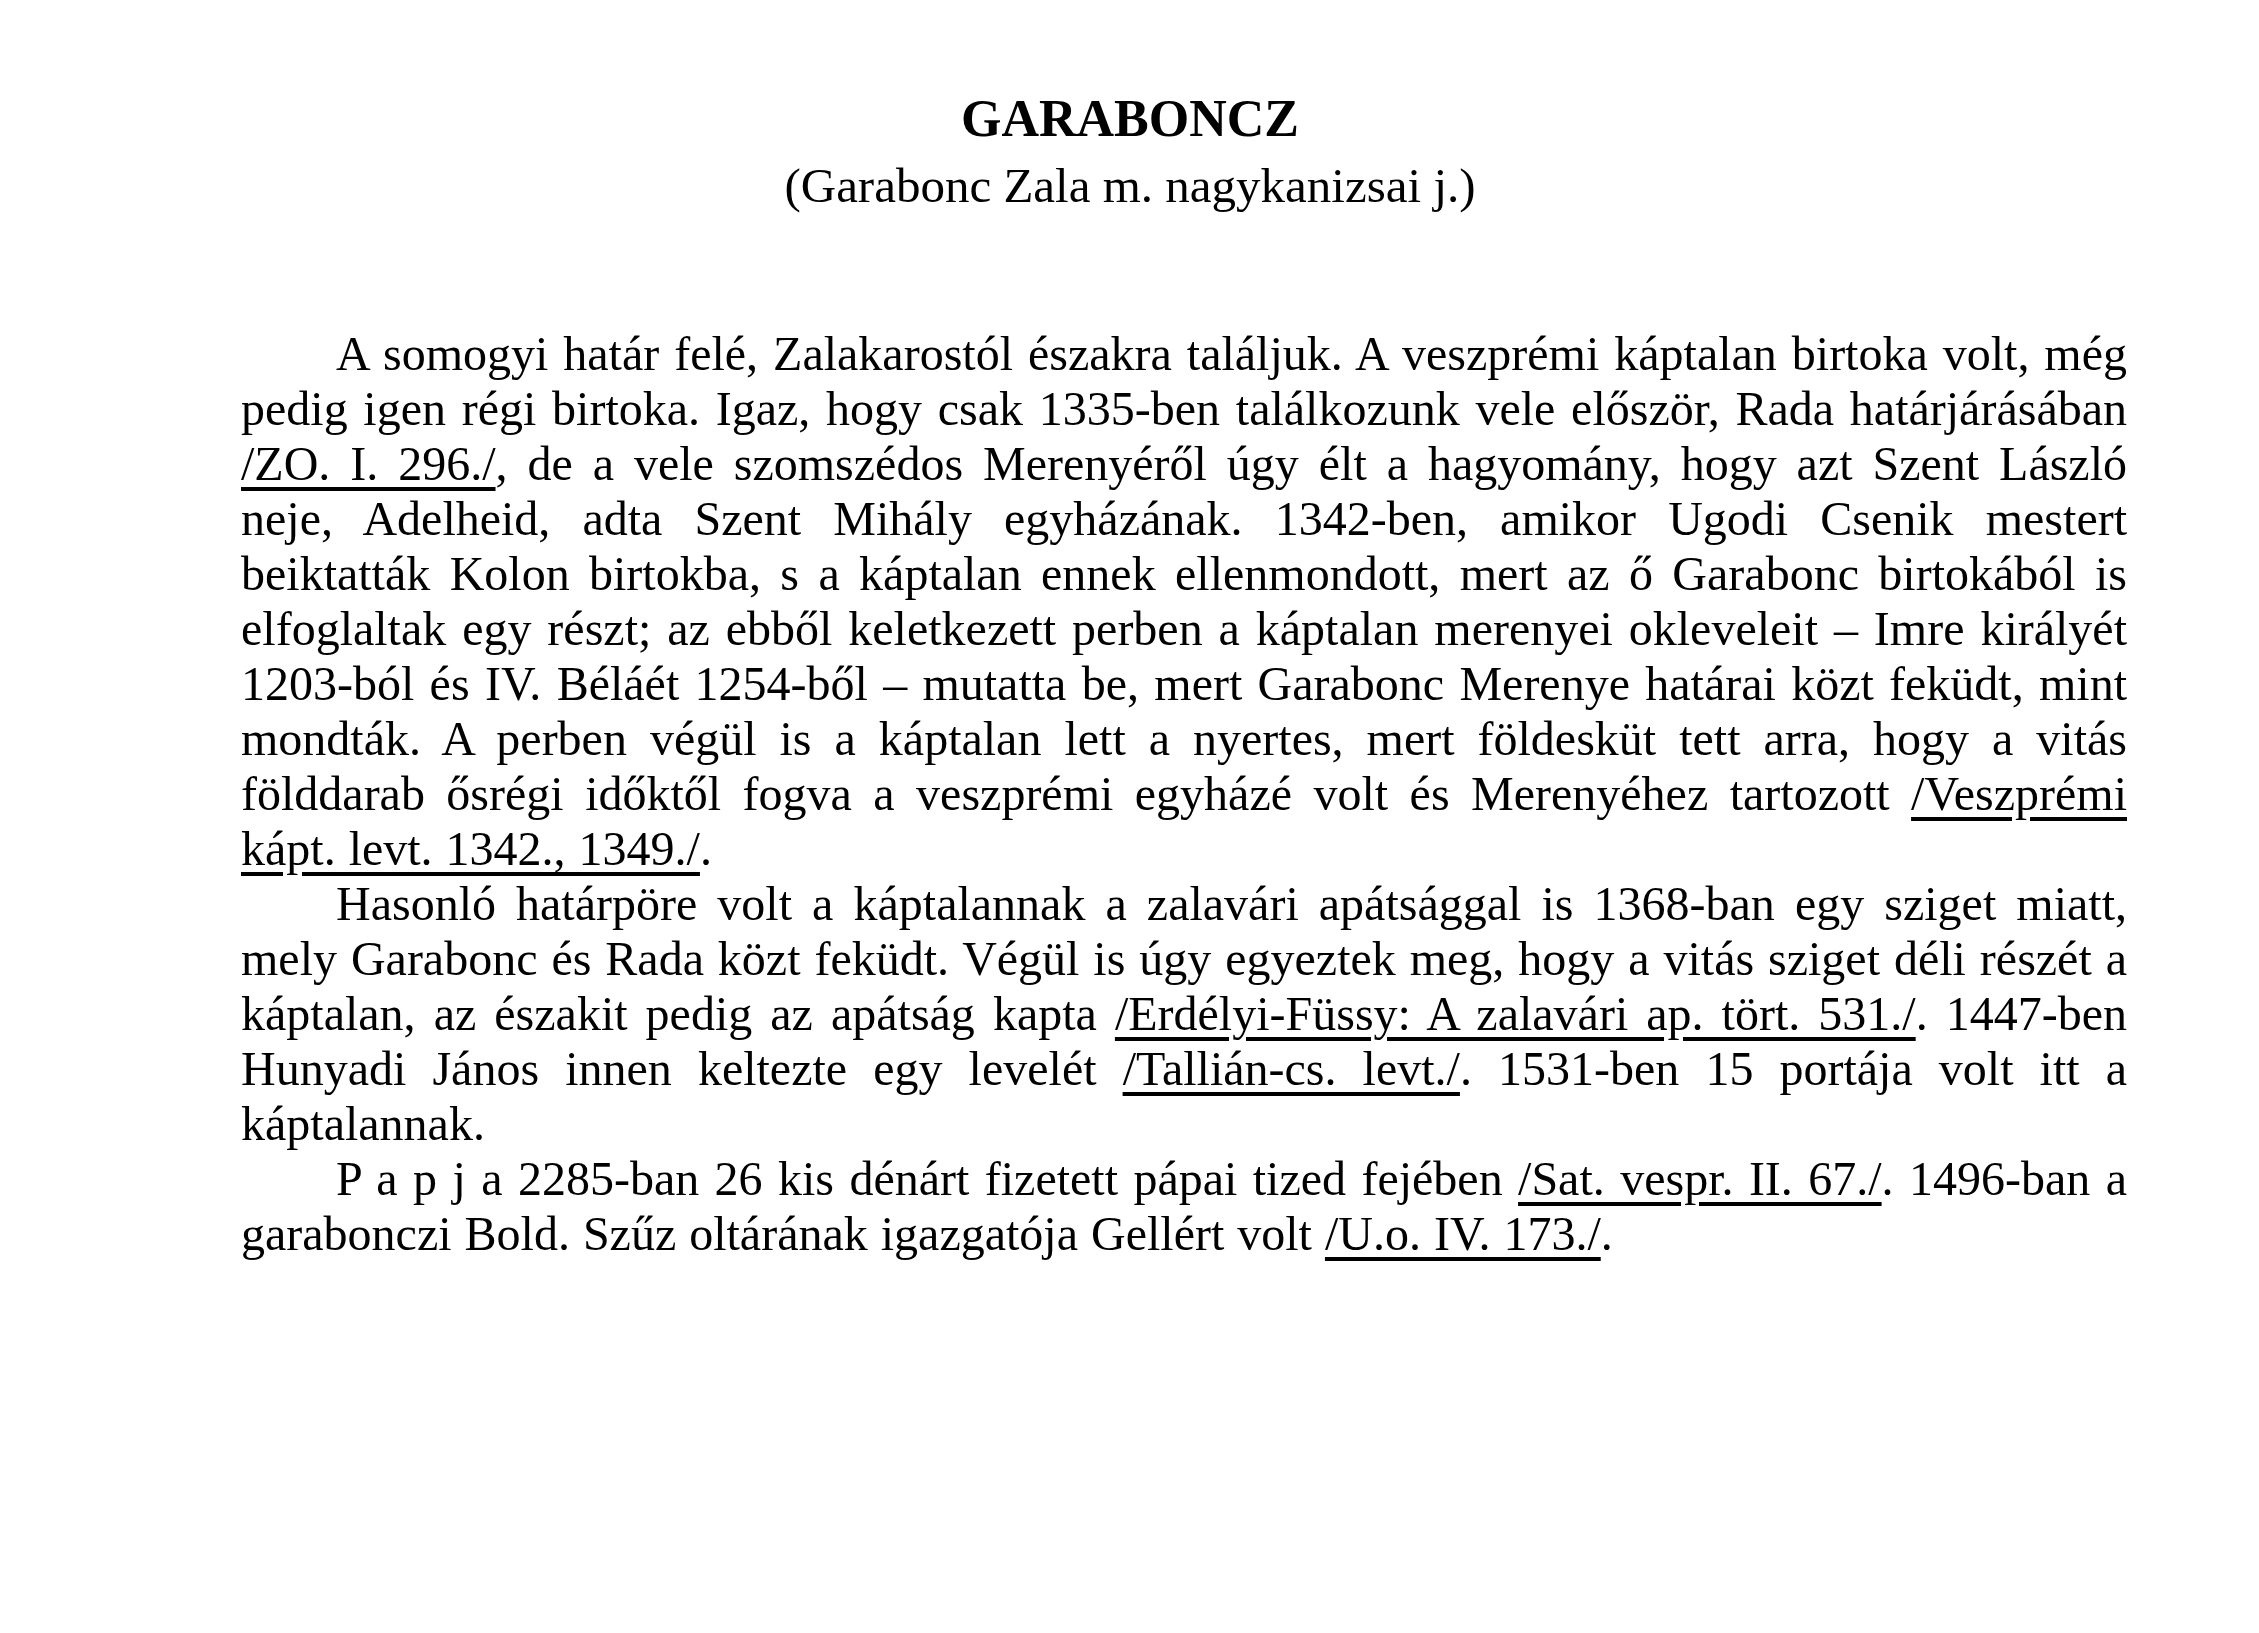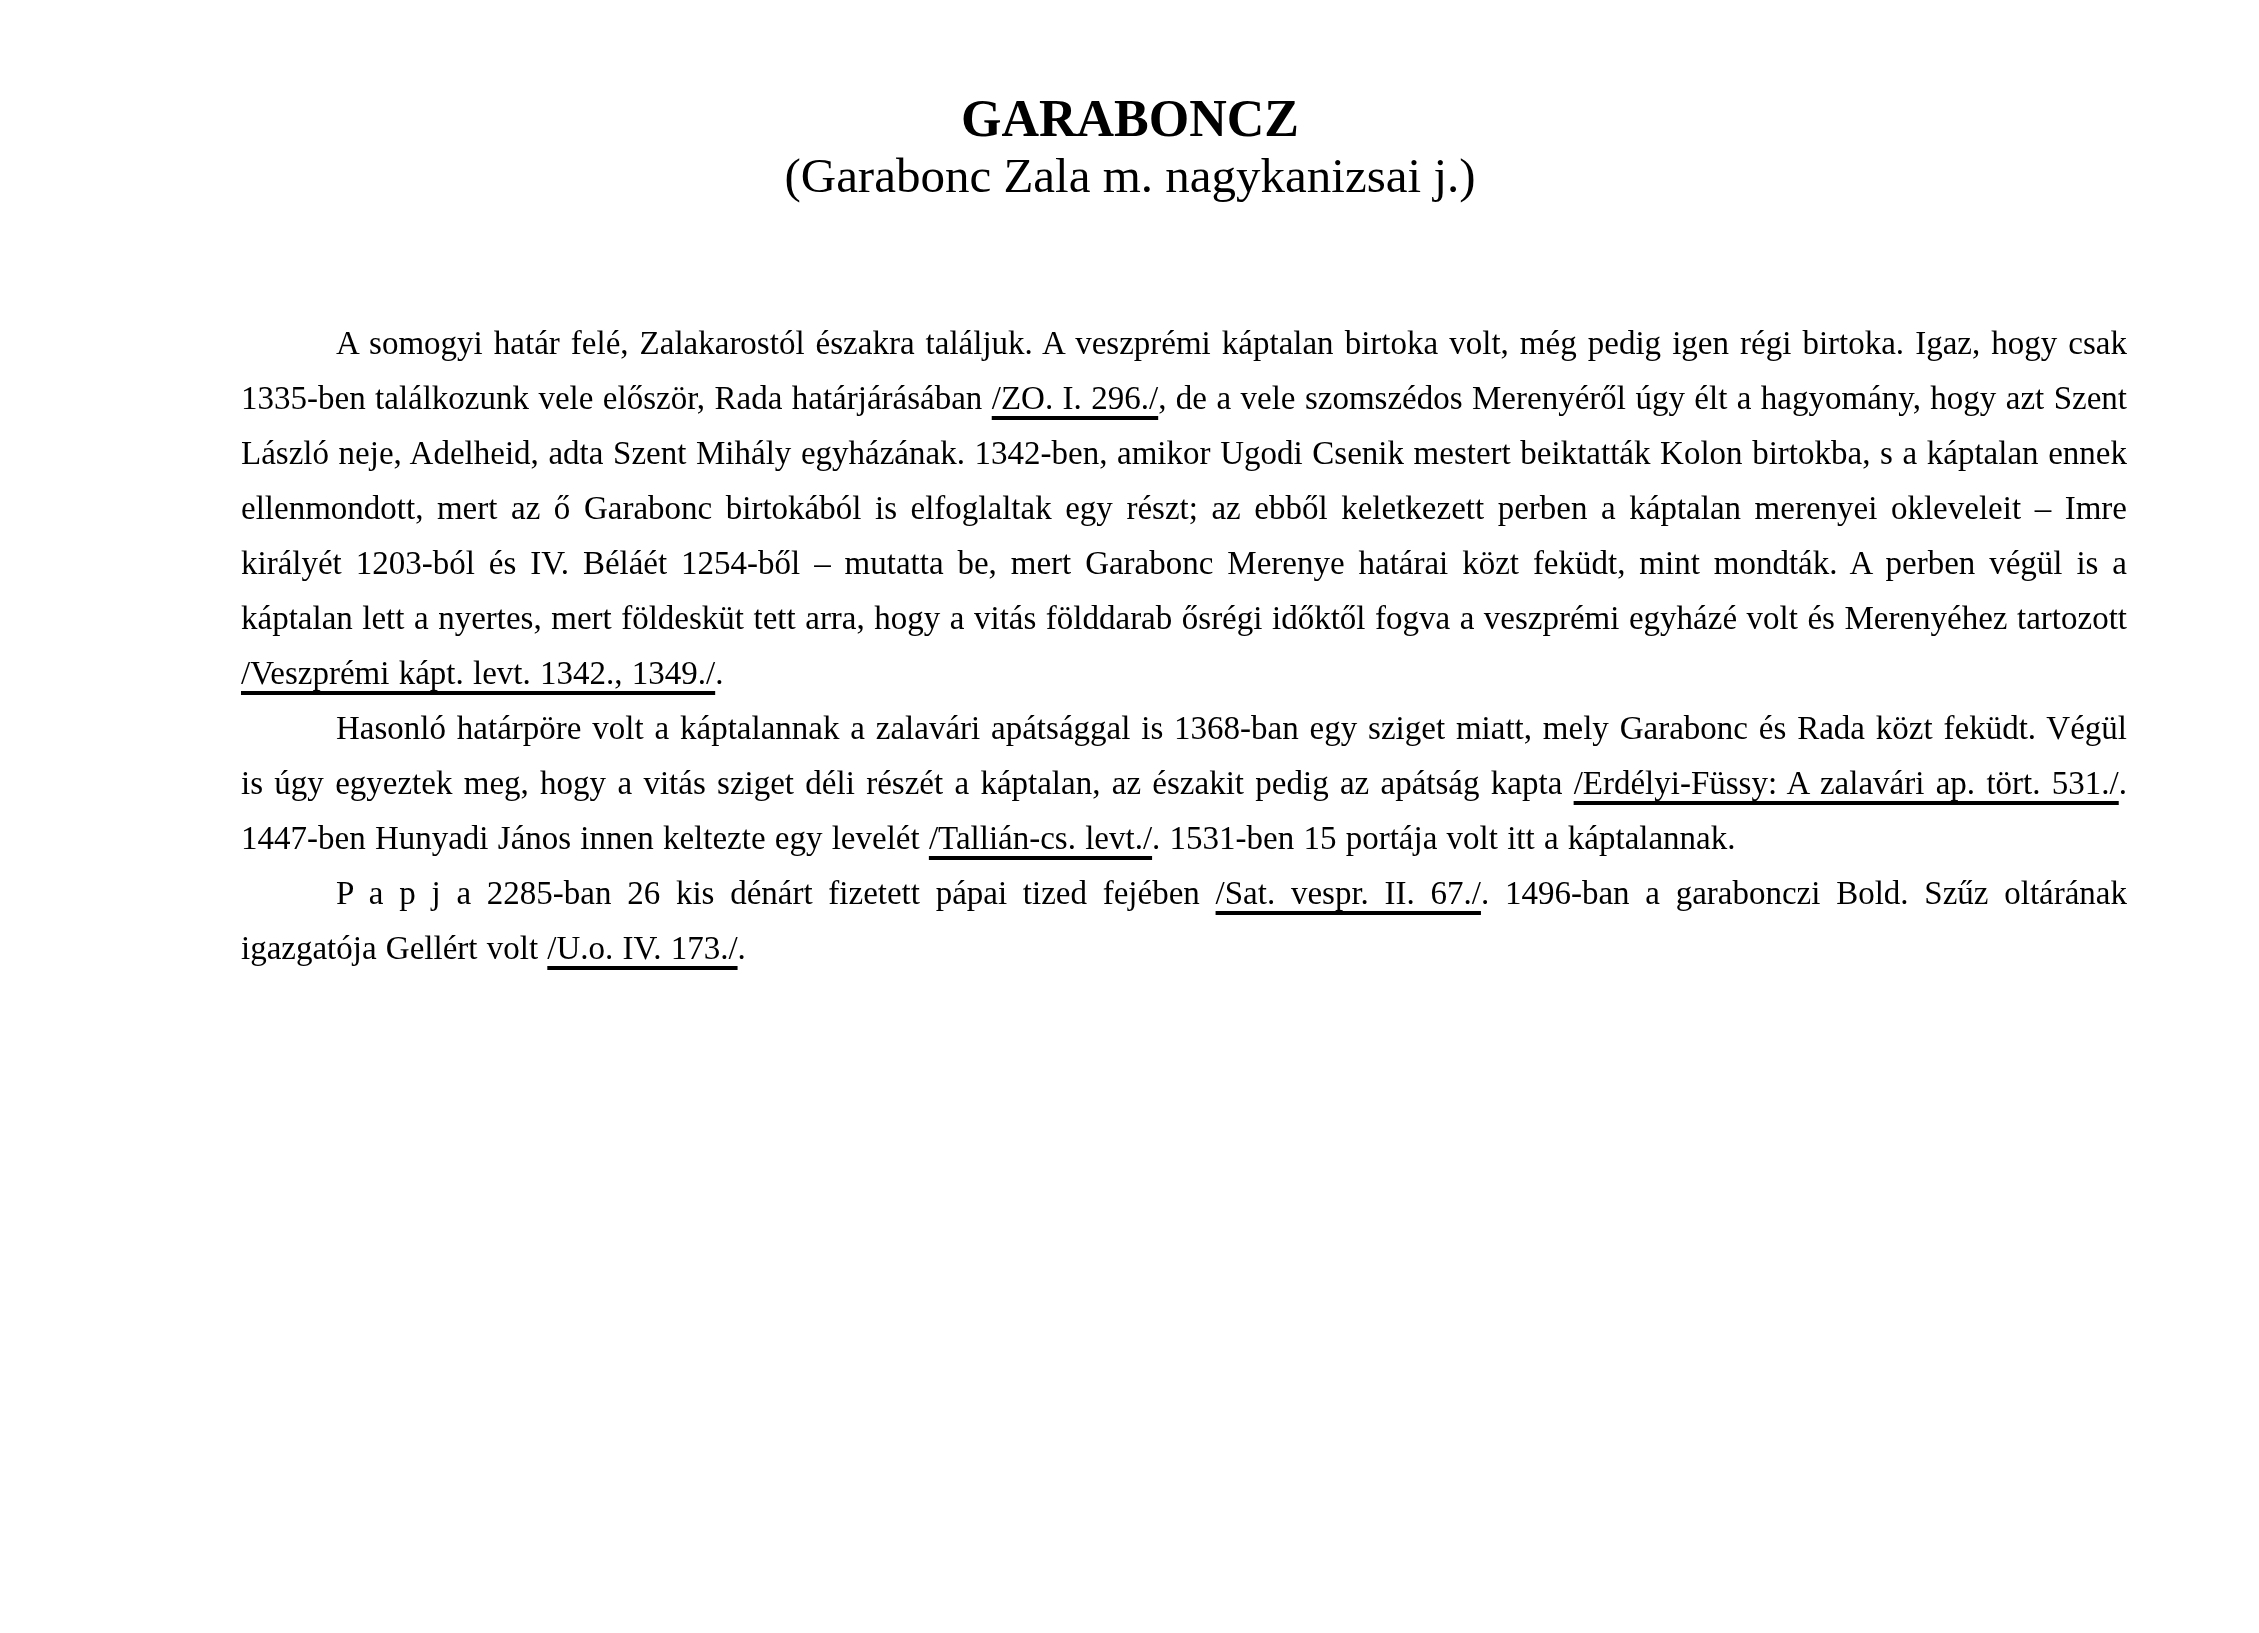--- a/index.html
+++ b/index.html
@@ -25,28 +25,28 @@
     text-align: center;
   }
   .doc-title {
     font-size: 52px;
     font-weight: bold;
     line-height: 57px;
   }
   .doc-subtitle {
     font-size: 49px;
     line-height: 57px;
-    margin-top: 0;
+    margin-top: 10px;
   }
   .doc-body {
     margin: 112px 133px 0 241px;
   }
   .para {
     margin: 0;
-    font-size: 33px;
+    font-size: 48px;
     line-height: 55px;
     text-align: justify;
     text-indent: 95px;
     word-spacing: 1px;
   }
   .ref-underline {
     text-decoration: underline;
     text-decoration-thickness: 3.8px;
     text-underline-offset: 6.7px;
   }

